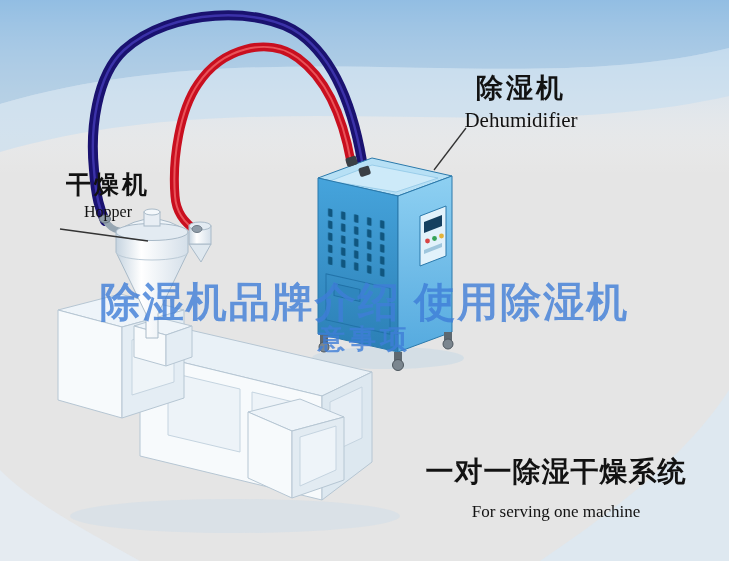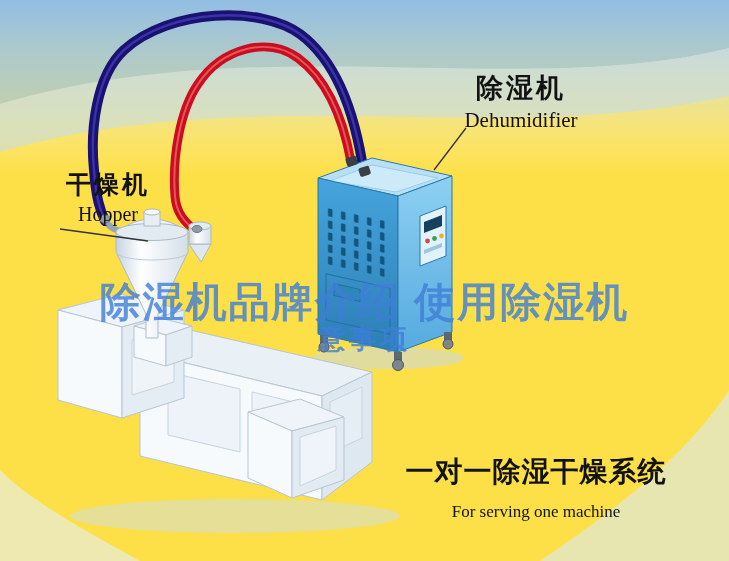--- a/index.html
+++ b/index.html
@@ -1,36 +1,36 @@
 <!DOCTYPE html>
 <html><head>
 <meta charset="utf-8">
 <style>
   html,body { margin:0; padding:0; }
   .page {
     position:relative; width:729px; height:561px; overflow:hidden;
-    background:#fde047; font-family:"Liberation Sans", sans-serif;
+    background:#e5e5e5; font-family:"Liberation Sans", sans-serif;
   }
   .scene { position:absolute; inset:0; z-index:1; }
   .lbl { position:absolute; z-index:2; text-align:center; color:#121212; }
   .lbl .zh { font-weight:700; letter-spacing:3px; }
   .lbl .en { font-family:"Liberation Serif", serif; margin-top:2px; }
   .lbl-deh { left:446px; top:70px; width:150px; }
   .lbl-deh .zh { font-size:27px; }
   .lbl-deh .en { font-size:21px; }
   .lbl-hop { left:38px; top:168px; width:140px; }
   .lbl-hop .zh { font-size:25px; }
-  .lbl-hop .en { font-size:20px; }
+  .lbl-hop .en { font-size:16px; }
   .watermark {
     position:absolute; left:0; top:236px; width:729px; z-index:3;
     text-align:center; color:#3f7ed8; opacity:.8; font-weight:700; line-height:1.1;margin-top:44px;
   }
   .watermark .wm1 { font-size:41px; letter-spacing:2px; }
   .watermark .wm2 { font-size:27px; letter-spacing:4px; }
-  .caption { position:absolute; left:386px; top:453px; width:300px; z-index:2; text-align:center; color:#121212; }
+  .caption { position:absolute; left:406px; top:453px; width:300px; z-index:2; text-align:center; color:#121212; }
   .caption .zh { font-size:28px; font-weight:700; letter-spacing:1px; }
   .caption .en { font-family:"Liberation Serif", serif; font-size:17px; margin-top:11px; }
 </style>
 </head>
 <body>
 
 <div class="page">
 
   <svg class="scene" viewBox="0 0 729 561">
     <defs>

